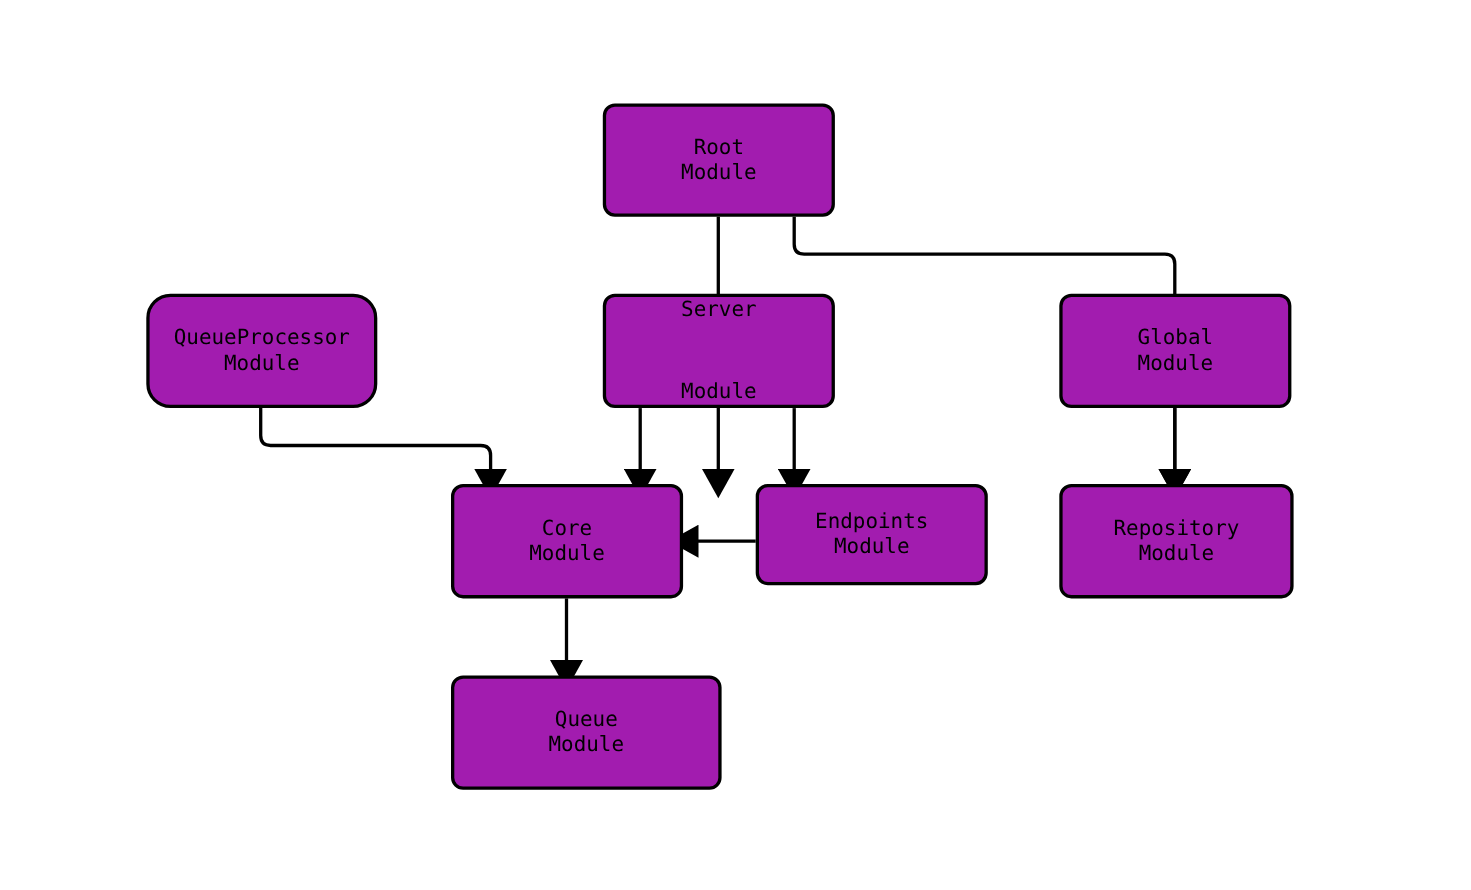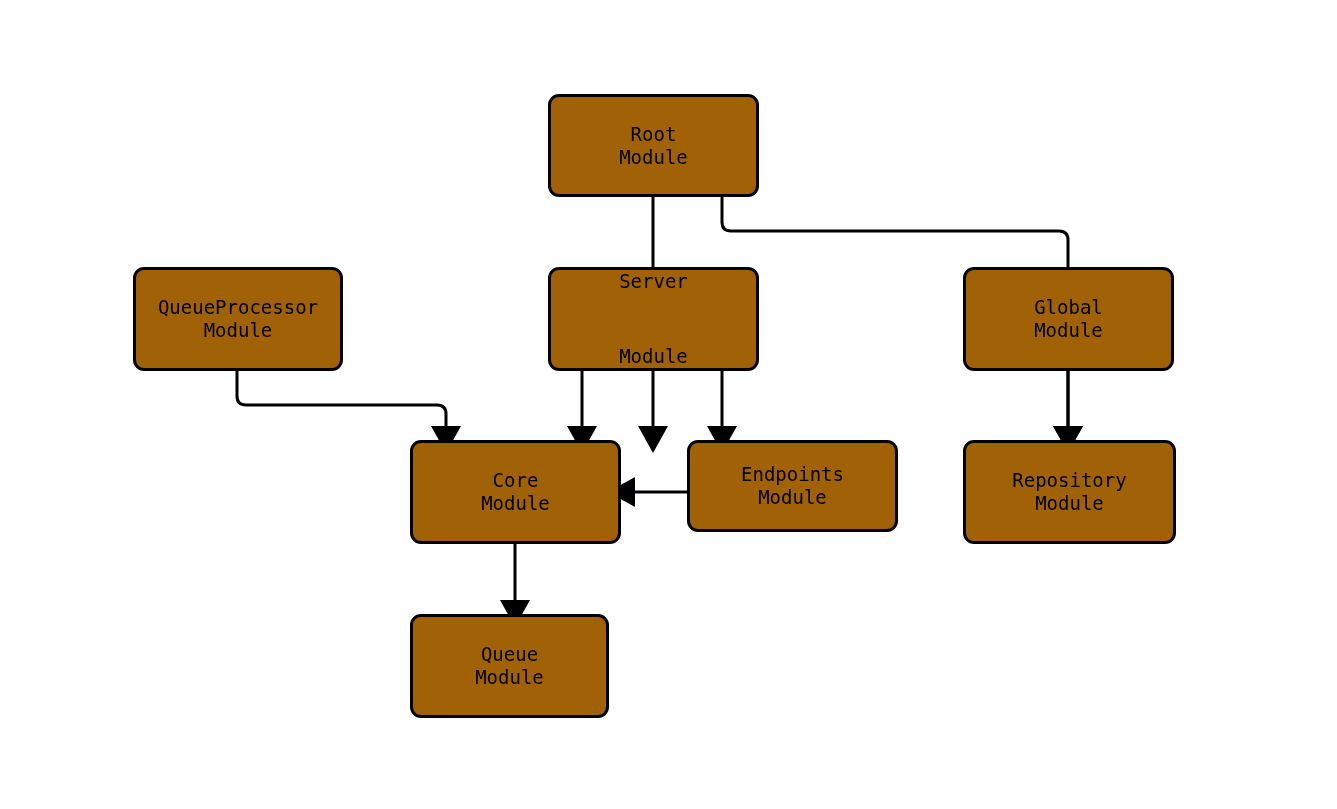--- a/index.html
+++ b/index.html
@@ -21,21 +21,21 @@
     top: 0;
     width: 1337px;
     height: 809px;
     pointer-events: none;
   }
   .node {
     position: absolute;
     box-sizing: border-box;
     border: 3px solid #000000;
     border-radius: 11px;
-    background: #a16207;
+    background: #a21caf;
     display: flex;
     flex-direction: column;
     align-items: center;
     justify-content: center;
     text-align: center;
   }
   .node-line {
     font-size: 19px;
     line-height: 23px;
     color: #000000;
@@ -86,21 +86,21 @@
     <g>
       <path d="M515,544 L515,603" stroke="#000000" stroke-width="3" fill="none" marker-end="url(#arrow-down)"></path>
     </g>
   </svg>
 
   <div class="node" style="left:548px; top:94px; width:211px; height:103px;">
     <div class="node-line">Root</div>
     <div class="node-line">Module</div>
   </div>
 
-  <div class="node" style="left:133px; top:267px; width:210px; height:104px;">
+  <div class="node" style="left:133px; top:267px; width:210px; height:104px;border-radius:22px;">
     <div class="node-line">QueueProcessor</div>
     <div class="node-line">Module</div>
   </div>
 
   <div class="node" style="left:548px; top:267px; width:211px; height:104px;justify-content:space-between;">
     <div class="node-line">Server</div>
     <div class="node-line">Module</div>
   </div>
 
   <div class="node" style="left:963px; top:267px; width:211px; height:104px;">
@@ -116,18 +116,18 @@
   <div class="node" style="left:687px; top:440px; width:211px; height:92px;">
     <div class="node-line">Endpoints</div>
     <div class="node-line">Module</div>
   </div>
 
   <div class="node" style="left:963px; top:440px; width:213px; height:104px;">
     <div class="node-line">Repository</div>
     <div class="node-line">Module</div>
   </div>
 
-  <div class="node" style="left:410px; top:614px; width:199px; height:104px;">
+  <div class="node" style="left:410px; top:614px; width:246px; height:104px;">
     <div class="node-line">Queue</div>
     <div class="node-line">Module</div>
   </div>
 
 </div>
 
 </body></html>

